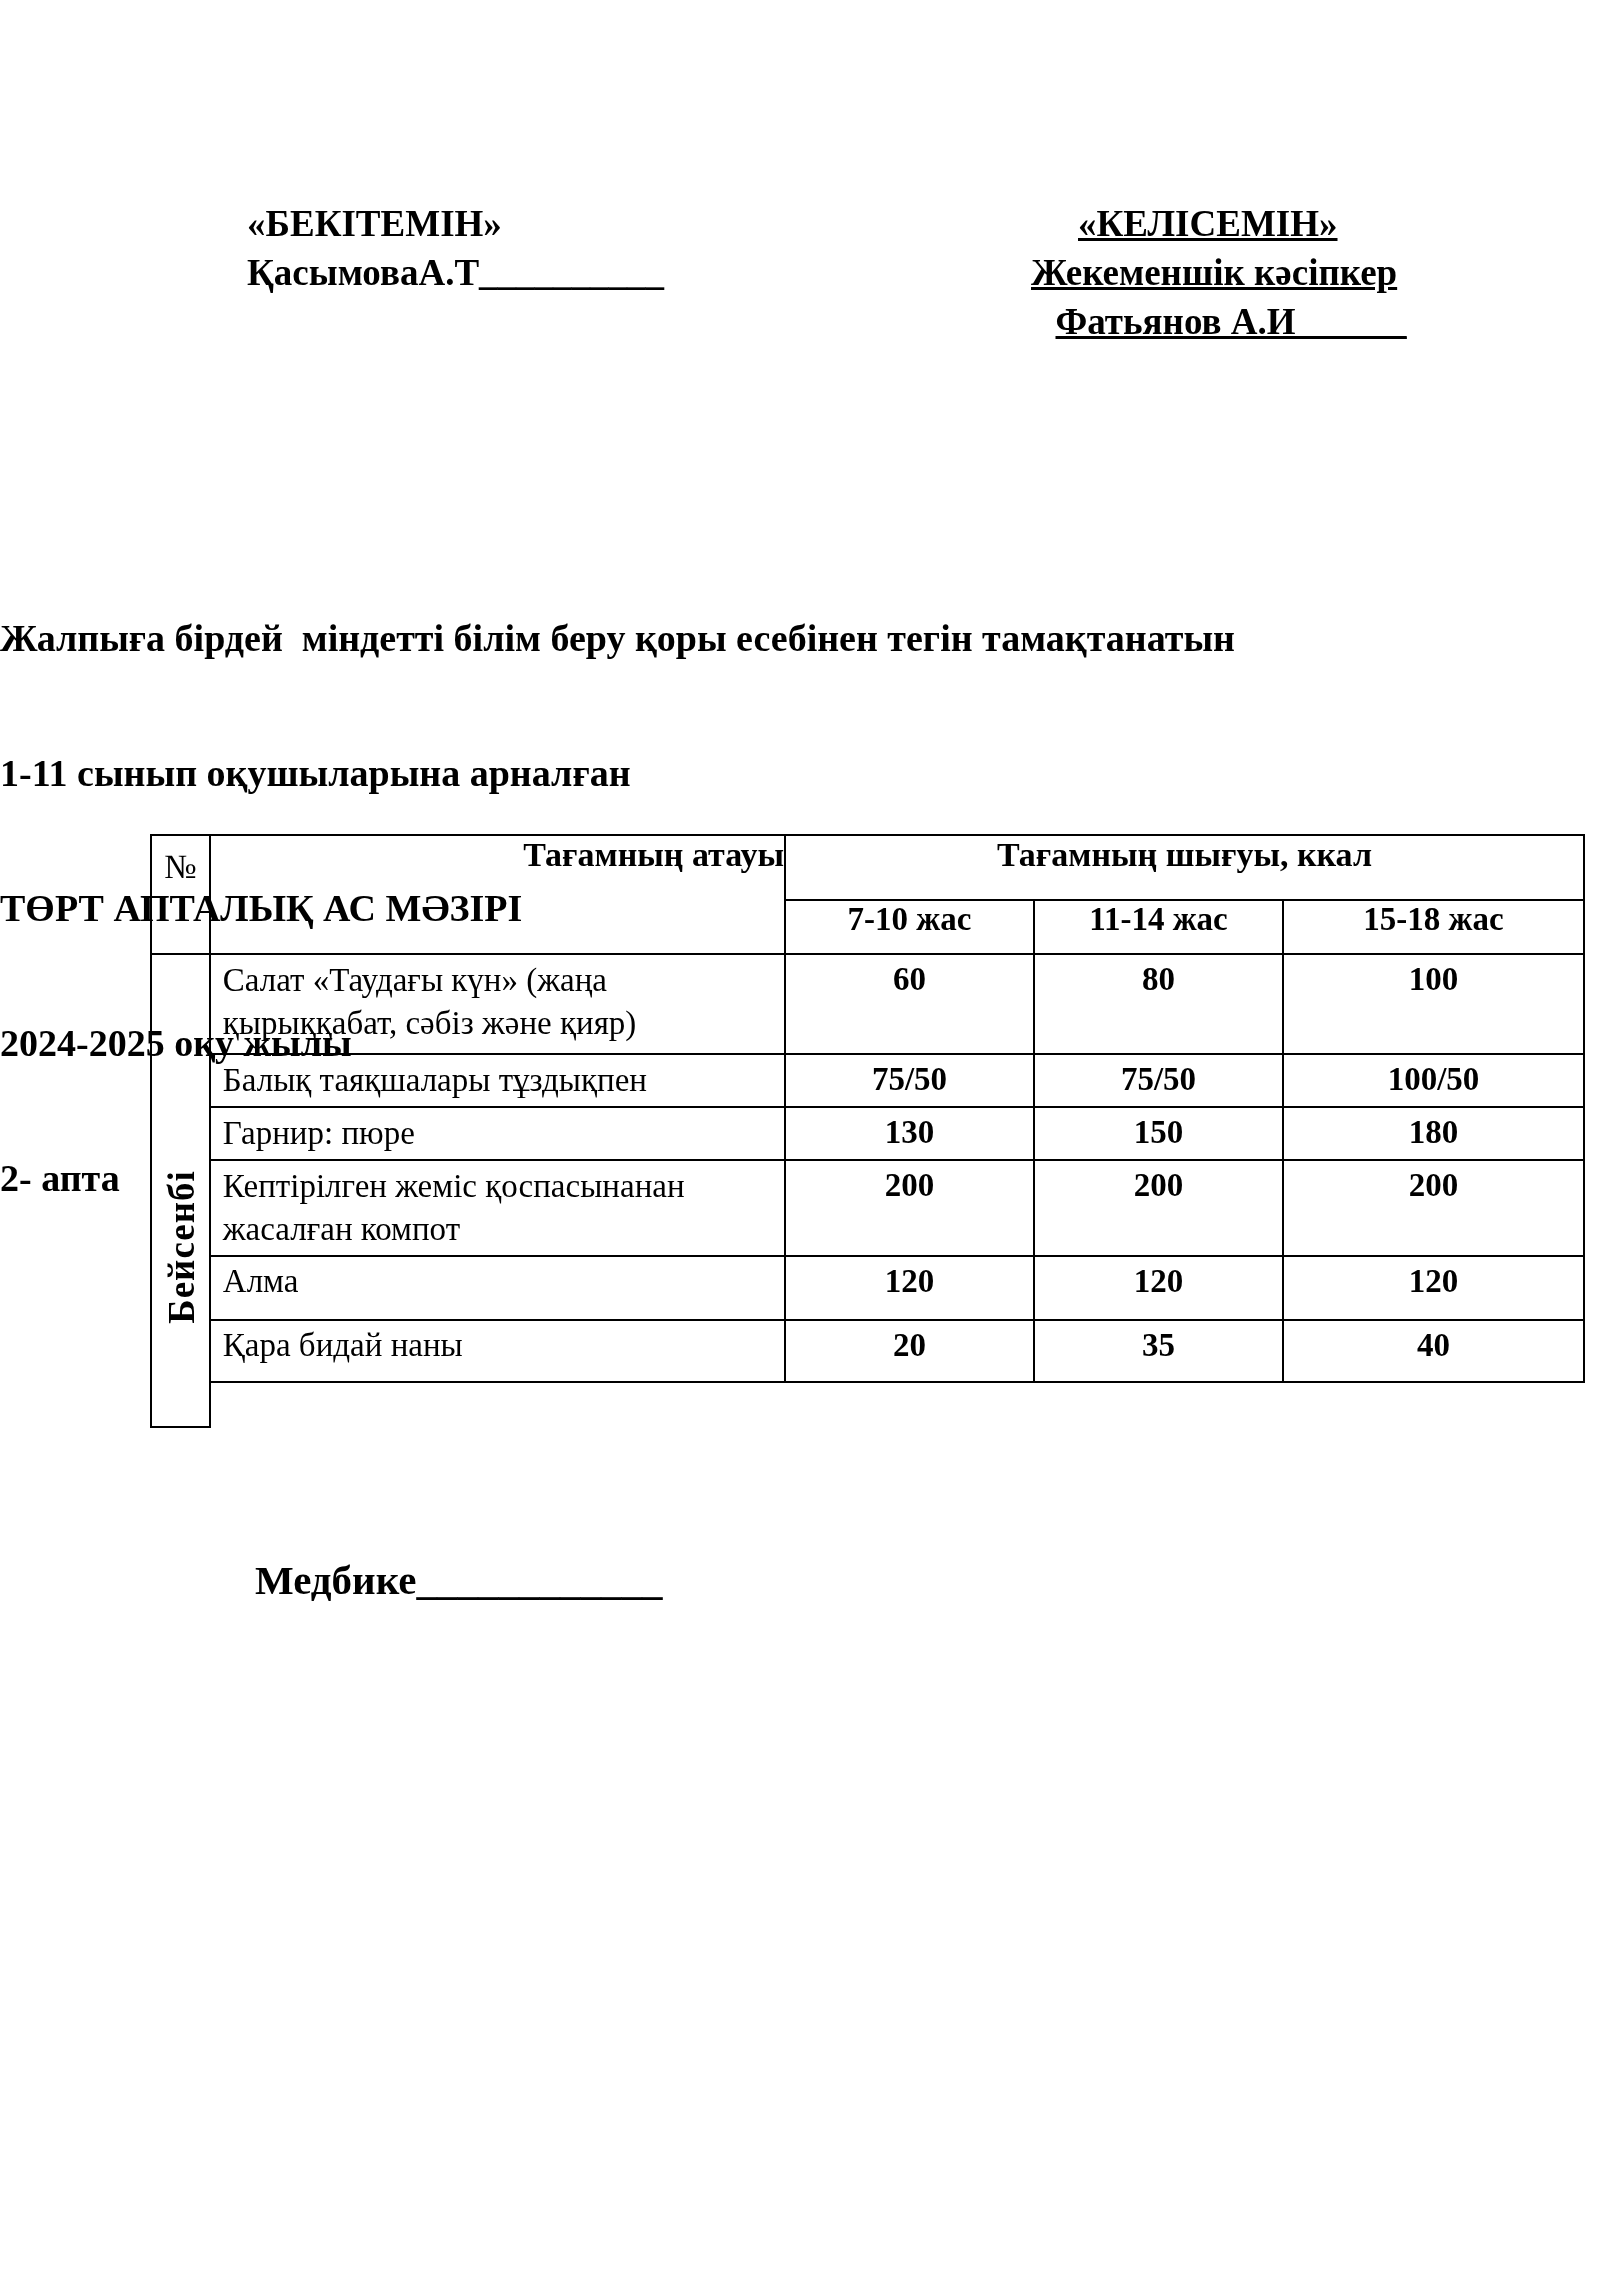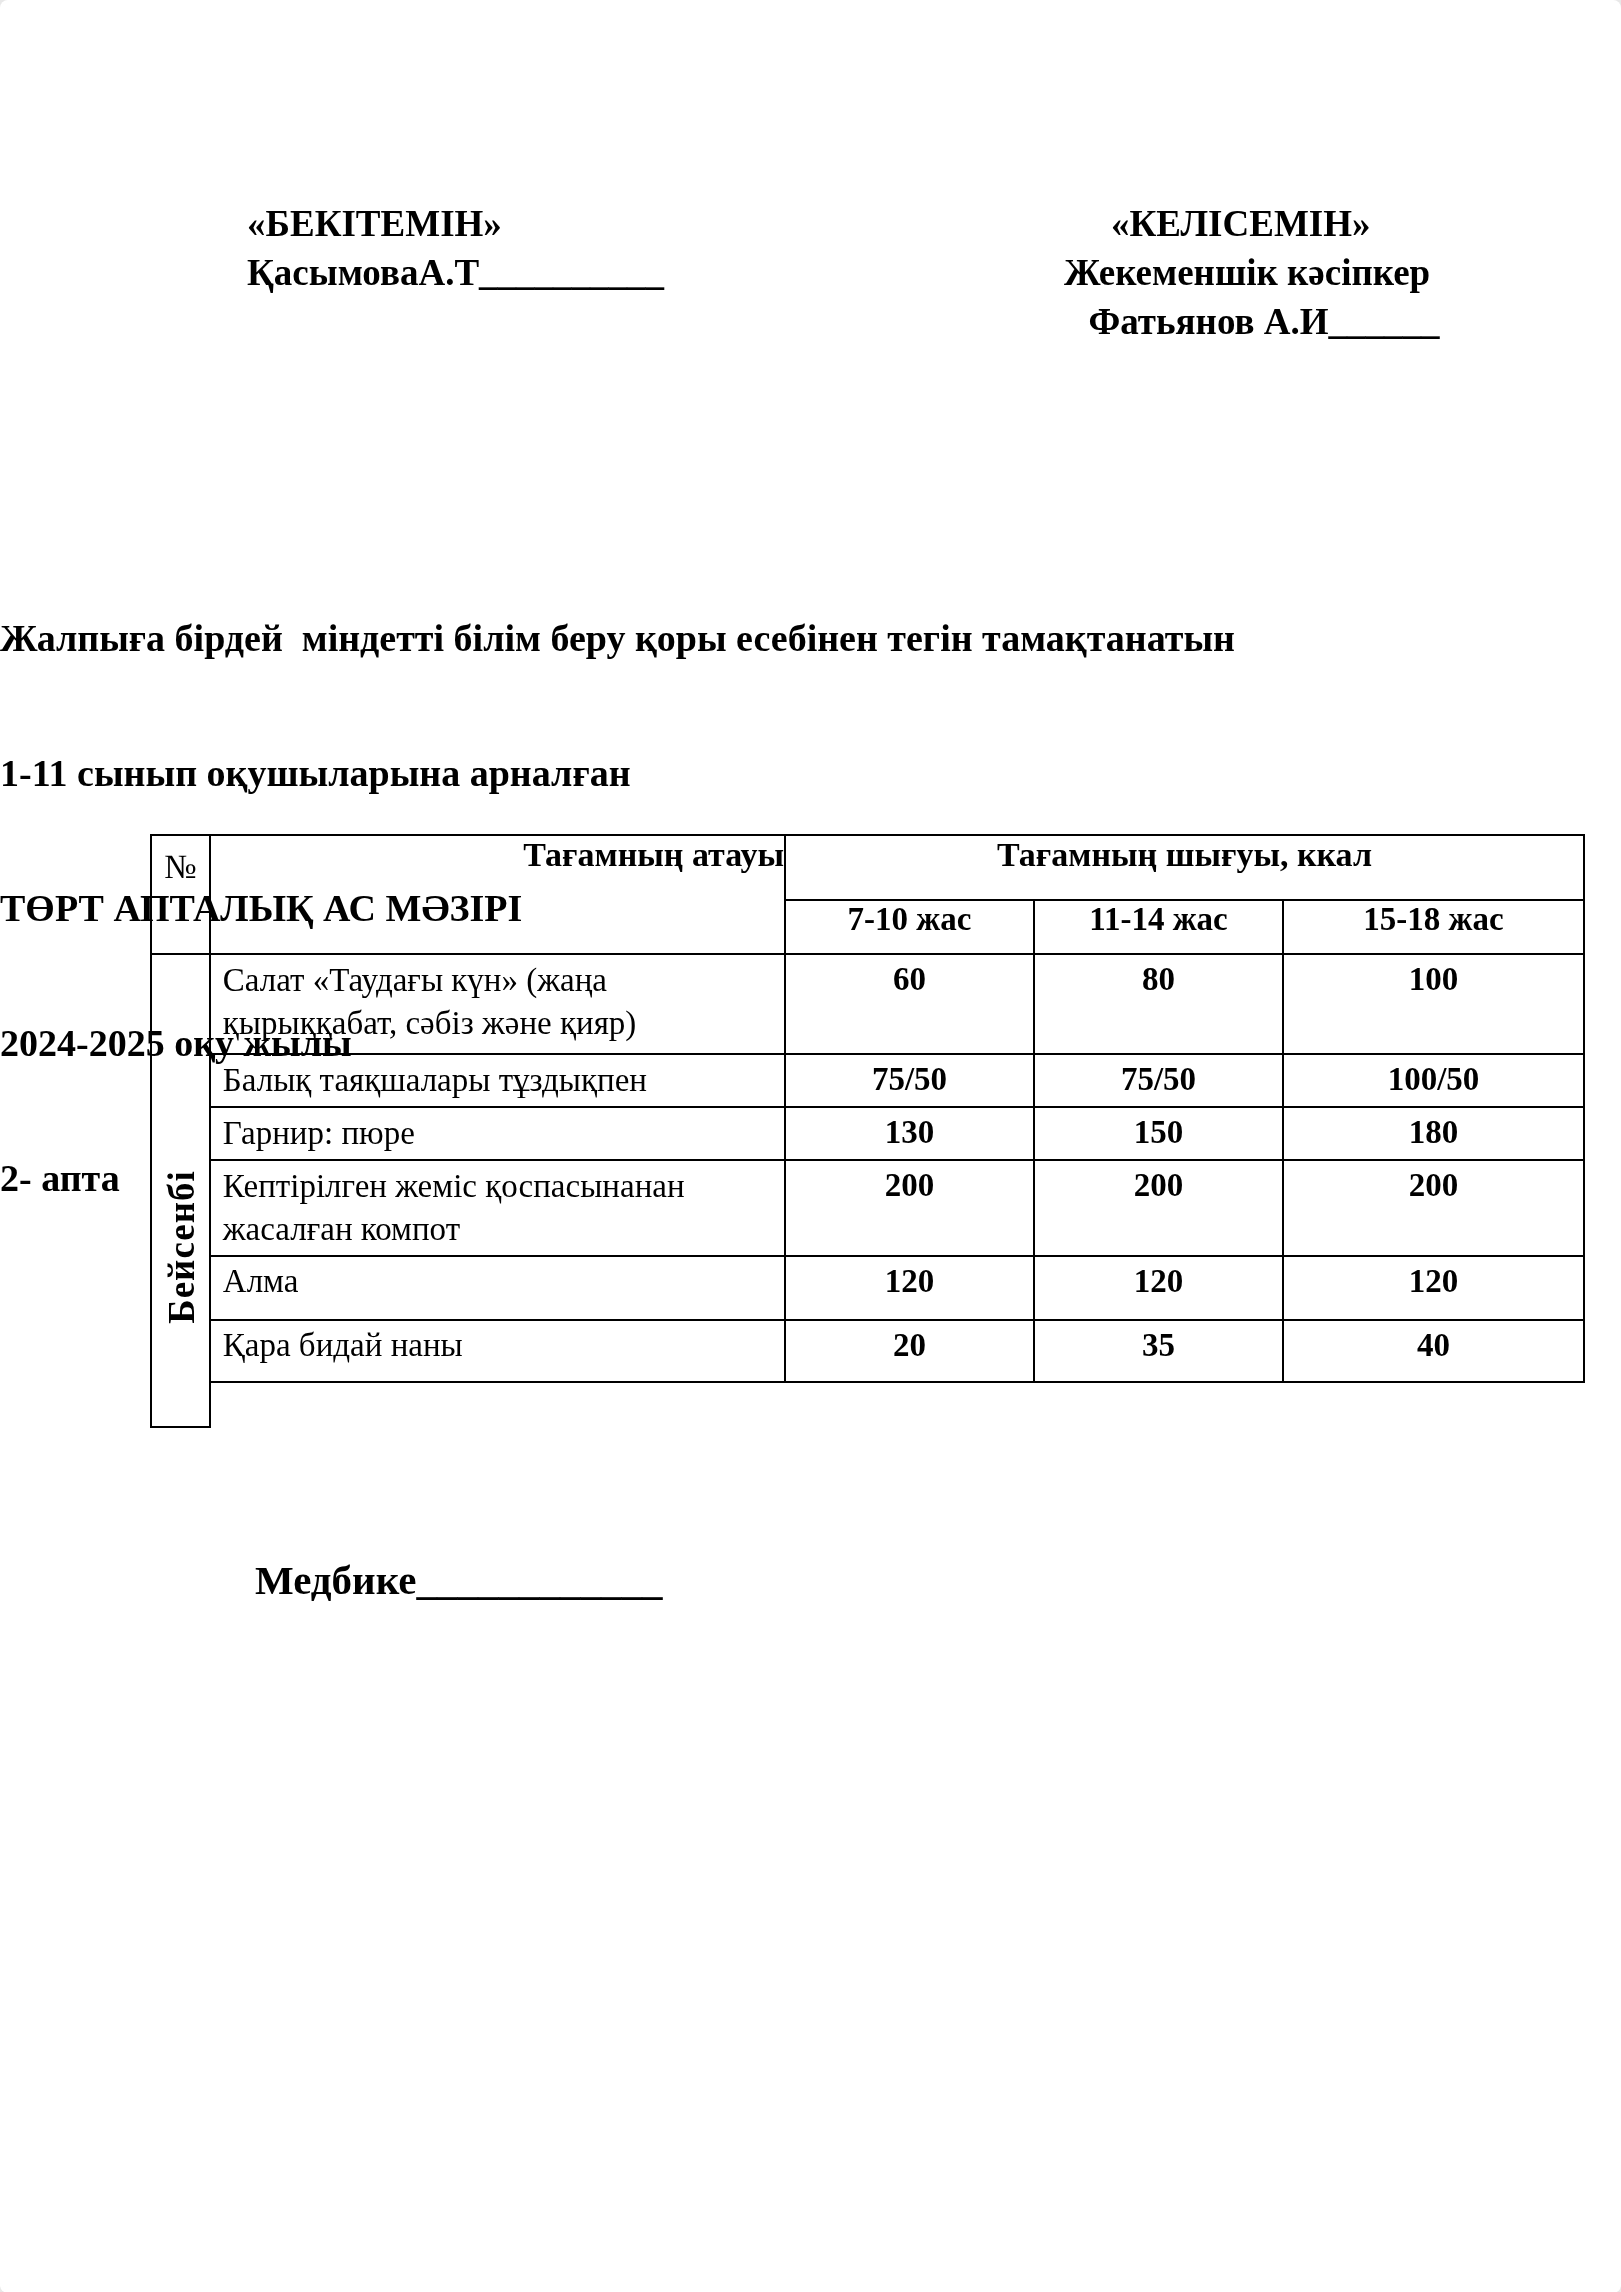--- a/index.html
+++ b/index.html
@@ -6,34 +6,33 @@
   html, body { background: #e8e8e8; }
   .page {
     position: relative;
     width: 1621px;
     height: 2293px;
     background: #ffffff;
     font-family: "Liberation Serif", "DejaVu Serif", serif;
     color: #000000;
     overflow: hidden;
     margin: 0 auto;
-    border-radius: 8px;
   }
 
   
   .approval {
     position: absolute;
     top: 199px;
     font-size: 37px;
     font-weight: bold;
     line-height: 49px;
     white-space: nowrap;
   }
   .approval-left  { left: 247px; }
-  .approval-right { left: 1064px; }
+  .approval-right { left: 1031px; text-decoration: underline; }
   .approval-right .ind-1 { padding-left: 47px; }
   .approval-right .ind-3 { padding-left: 24.5px; }
 
   
   .title-block {
     position: absolute;
     top: 526px;
     left: 0;
     right: 0;
     font-size: 38px;

